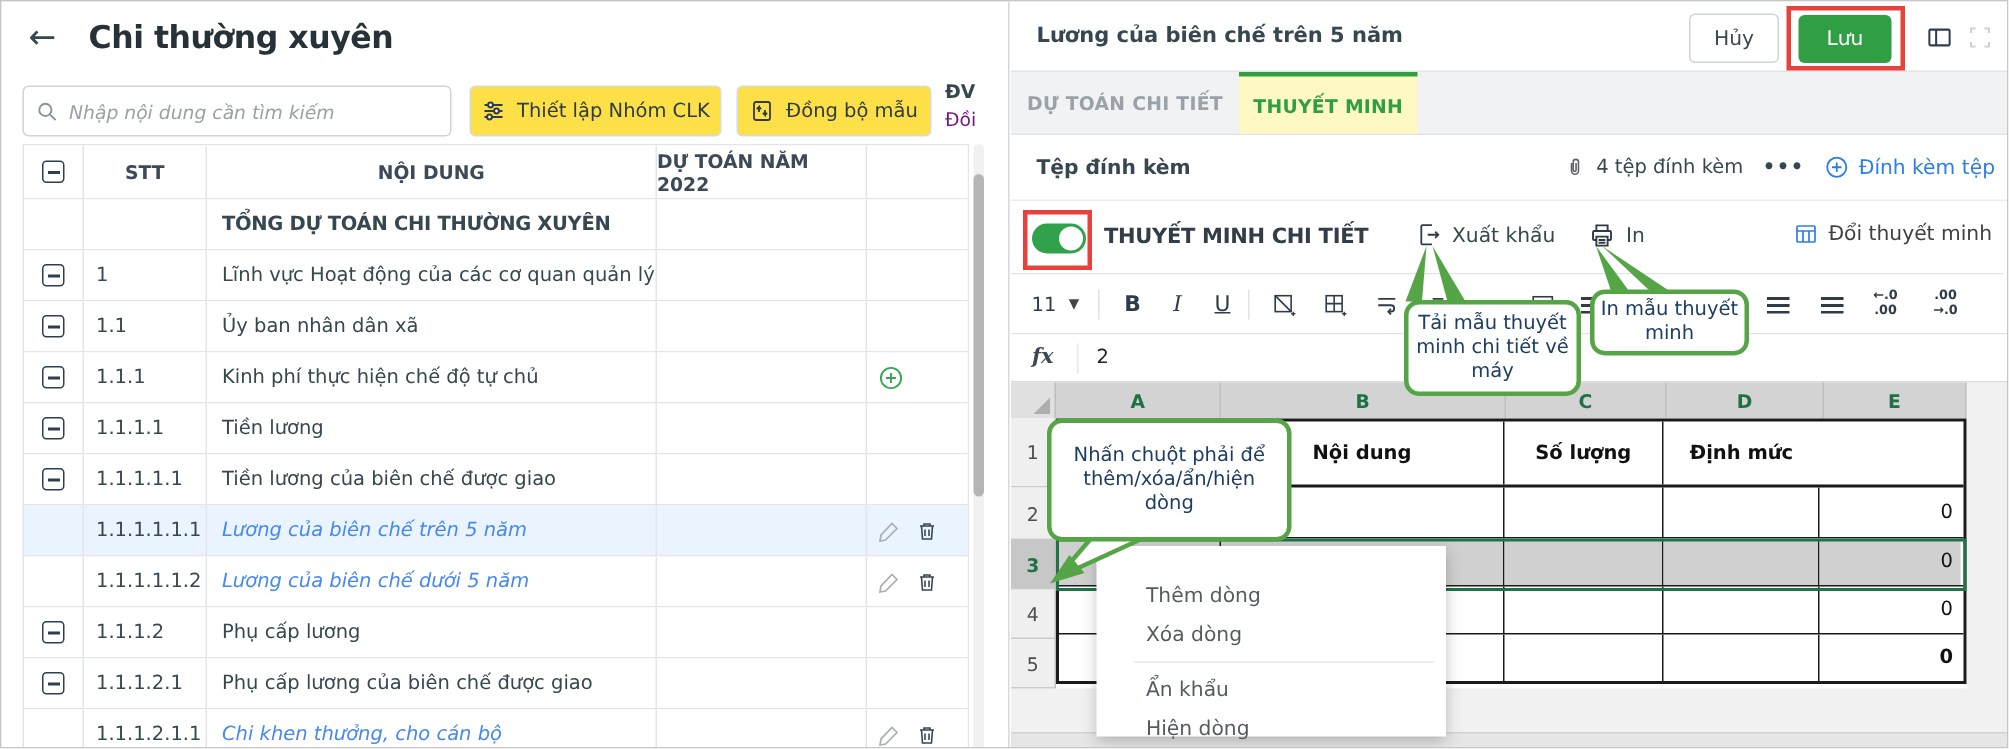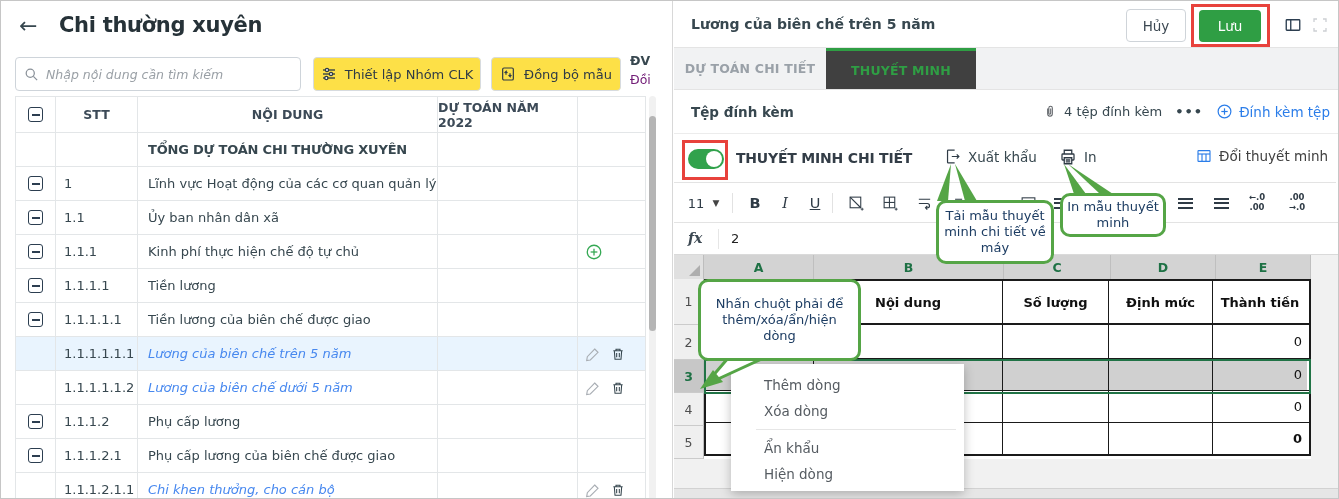--- a/index.html
+++ b/index.html
@@ -37,21 +37,21 @@
   
   .rp{position:absolute;left:673px;top:0;width:666px;height:100%;background:#fff}
   .rp-head{position:absolute;left:0;top:0;right:0;height:47px;border-bottom:1px solid #e4e4e4;background:#fff}
   .rp-title{position:absolute;left:17px;top:15px;font-size:14px;font-weight:600;color:#37474f}
   .btn-cancel{position:absolute;left:452px;top:8px;width:60px;height:33px;border:1px solid #cfd4d9;border-radius:4px;background:#fff;font-size:13.5px;color:#3c4852;font-family:inherit;cursor:pointer}
   .btn-save{position:absolute;left:525px;top:9px;width:62px;height:32px;border:none;border-radius:4px;background:#2f9e44;color:#fff;font-size:13.5px;font-family:inherit;cursor:pointer}
   .ico-btn{position:absolute;top:15px;width:18px;height:18px;cursor:pointer}
   .rp-tabs{position:absolute;left:0;top:47px;right:0;height:42px;background:#f1f2f3;border-bottom:1px solid #e4e4e4;display:flex}
   .tab{height:100%;display:flex;align-items:center;justify-content:center;font-size:12.5px;font-weight:700;letter-spacing:.2px;cursor:pointer}
   .tab.t1{width:152px;color:#9aa1a8}
-  .tab.t2{width:150px;background:#404040;color:#2f9e44;border-top:3px solid #2f9e44}
+  .tab.t2{width:119px;background:#fef9c3;color:#2f9e44;border-top:3px solid #2f9e44}
   .rp-attach{position:absolute;left:0;top:89px;right:0;height:44px;border-bottom:1px solid #ececec;background:#fff}
   .attach-label{position:absolute;left:17px;top:14px;font-size:13.5px;font-weight:600;color:#37474f}
   .attach-right{position:absolute;right:10px;top:0;height:100%;display:flex;align-items:center;gap:13px}
   .attach-count{font-size:13px;color:#37474f;display:flex;align-items:center;gap:7px}
   .dots{font-size:13px;font-weight:700;color:#37474f;letter-spacing:1px;cursor:pointer}
   .blue-link{display:flex;align-items:center;gap:6px;color:#2b7de9;font-size:13.5px;cursor:pointer}
   .rp-detail{position:absolute;left:0;top:133px;right:4px;height:49px;border-bottom:1px solid #e3e3e3;background:#fff}
   .tgl{position:absolute;left:14px;top:15px;width:36px;height:20px;border-radius:10px;background:#31a24c;cursor:pointer}
   .tgl span{position:absolute;right:2px;top:2px;width:16px;height:16px;border-radius:50%;background:#fff;display:block}
   .detail-label{position:absolute;left:62px;top:16px;font-size:14px;font-weight:700;color:#333d47;letter-spacing:-.2px}
@@ -85,21 +85,21 @@
   .g-cell:last-child{border-right:none}
   .ca{width:108px}.cb{width:189px}.cc{width:106px}.cd{width:104px}.ce{width:94px}
   .hdr .g-cell{justify-content:center;font-weight:700;font-size:13px;color:#111}
   .num{justify-content:flex-end;padding-right:5px;font-size:13px;color:#111}
   .selrow .g-cell{background:#d0d0d0}
   .sel-outline{position:absolute;left:30px;top:358px;width:607px;height:35px;border:2px solid #217346;pointer-events:none;z-index:2}
   .sheet-bg-r{position:absolute;left:637px;top:254px;right:0;height:233px;background:#f1f1f1}
   .sheet-bg-b{position:absolute;left:0;top:458px;right:0;height:29px;background:#f1f1f1}
   .hscroll{position:absolute;left:0;right:0;top:487px;height:10px;background:#e6e6e6;border-top:1px solid #d2d2d2}
   
-  .ctx{position:absolute;left:57px;top:363px;width:233px;height:127px;background:#fff;box-shadow:0 3px 10px rgba(0,0,0,.25);z-index:5;padding-top:8px}
+  .ctx{position:absolute;left:57px;top:363px;width:233px;height:127px;background:#fff;box-shadow:0 3px 10px rgba(0,0,0,.25);z-index:5;padding-top:20px}
   .ctx-item{height:26px;display:flex;align-items:center;padding-left:33px;font-size:13.5px;color:#555b61;cursor:pointer}
   .ctx-div{border-top:1px solid #e6e6e6;margin:5px 8px 5px 25px}
   .co{position:absolute;background:#fff;border:3px solid #55a546;border-radius:10px;color:#1d3d63;text-align:center;display:flex;align-items:center;justify-content:center;z-index:7;line-height:1.22;padding:2px 4px}
   .co.a{left:262px;top:199px;width:118px;height:64px;font-size:13px}
   .co.b{left:386px;top:192px;width:106px;height:44px;font-size:13px}
   .co.c{left:24px;top:278px;width:163px;height:82px;font-size:13px}
   .redbox{position:absolute;border:3px solid #e8423c;z-index:4;pointer-events:none}
   .red-save{left:517px;top:3px;width:79px;height:43px}
   .red-tgl{left:8px;top:139px;width:46px;height:40px}
   .arrows{position:absolute;left:0;top:0;width:666px;height:499px;z-index:6;pointer-events:none}
@@ -499,21 +499,20 @@
     <div class="gut selg" style="top:359px;height:33px">3</div>
     <div class="gut" style="top:392px;height:33px">4</div>
     <div class="gut" style="top:425px;height:33px">5</div>
 
     <div class="grid">
       <div class="g-row hdr" style="height:44px">
         <div class="g-cell ca"></div>
         <div class="g-cell cb">Nội dung</div>
         <div class="g-cell cc">Số lượng</div>
         <div class="g-cell cd">Định mức</div>
-        <div class="g-cell ce">Thành tiền</div>
       </div>
       <div class="g-row" style="height:34px">
         <div class="g-cell ca"></div>
         <div class="g-cell cb"></div>
         <div class="g-cell cc"></div>
         <div class="g-cell cd"></div>
         <div class="g-cell ce num">0</div>
       </div>
       <div class="g-row selrow" style="height:32px">
         <div class="g-cell ca"></div>

